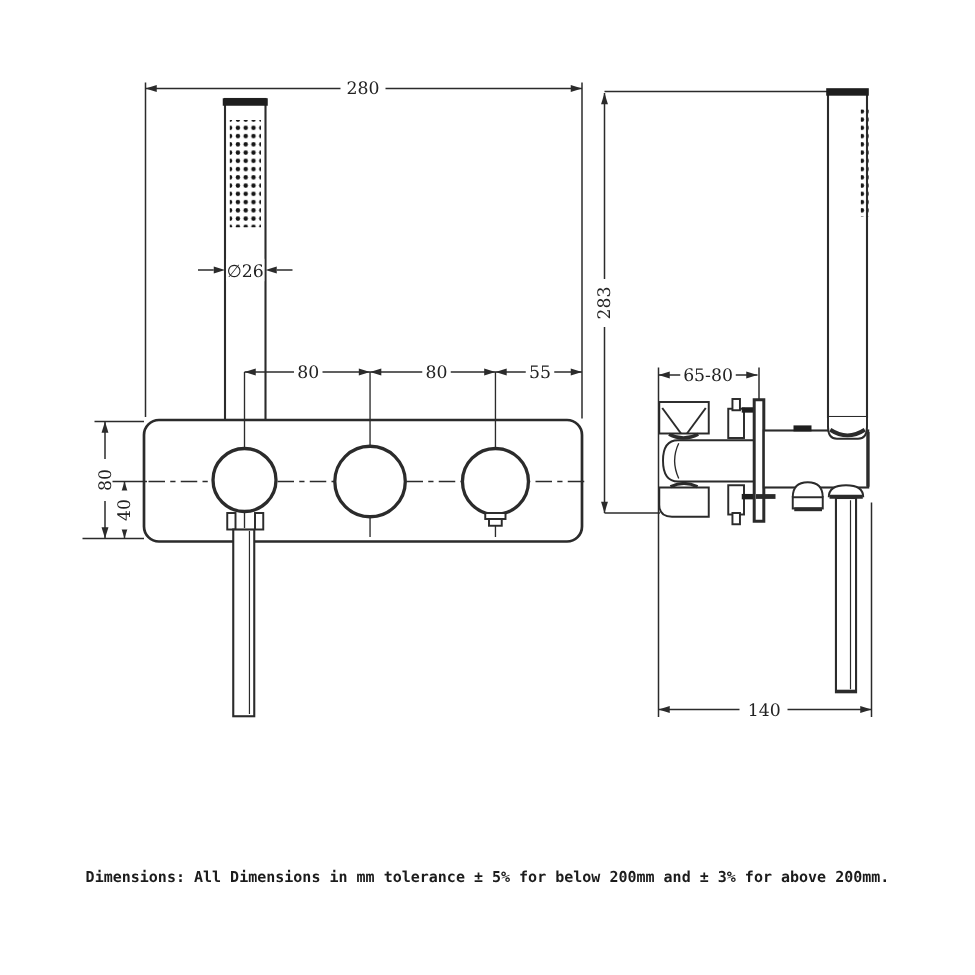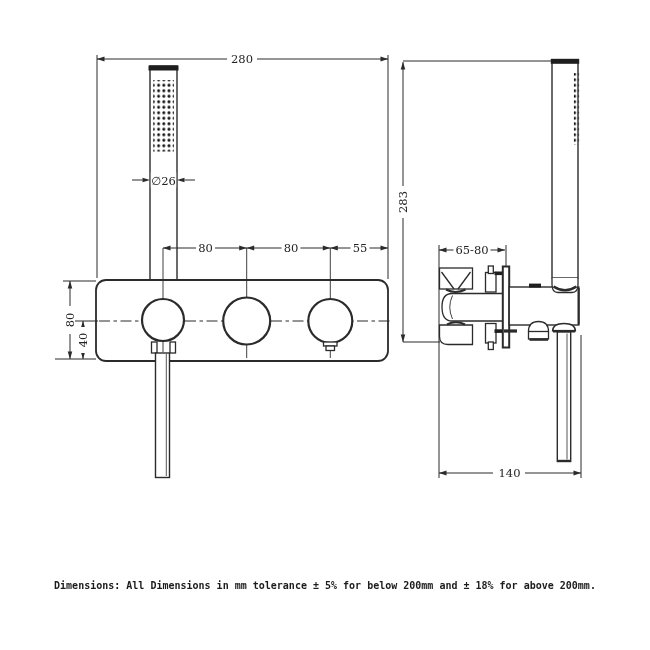--- a/index.html
+++ b/index.html
@@ -182,14 +182,14 @@
       <line x1="581" y1="335" x2="581" y2="478"></line>
       <line x1="439" y1="473" x2="581" y2="473"></line>
       <polygon points="439,473 446.5,470.6 446.5,475.4" fill="#2b2b2b" stroke="none"></polygon>
       <polygon points="581,473 573.5,470.6 573.5,475.4" fill="#2b2b2b" stroke="none"></polygon>
       <rect x="493" y="466.5" width="32" height="13" fill="#ffffff" stroke="none"></rect>
       <text x="509.5" y="477" text-anchor="middle" stroke="none" fill="#232323">140</text>
     </g>
   </g>
 </svg>
 
-<div class="caption">Dimensions: All Dimensions in mm tolerance ± 5% for below 200mm and ± 18% for above 200mm.</div>
+<div class="caption">Dimensions: All Dimensions in mm tolerance ± 5% for below 200mm and ± 3% for above 200mm.</div>
 </div>
 
 </body></html>

